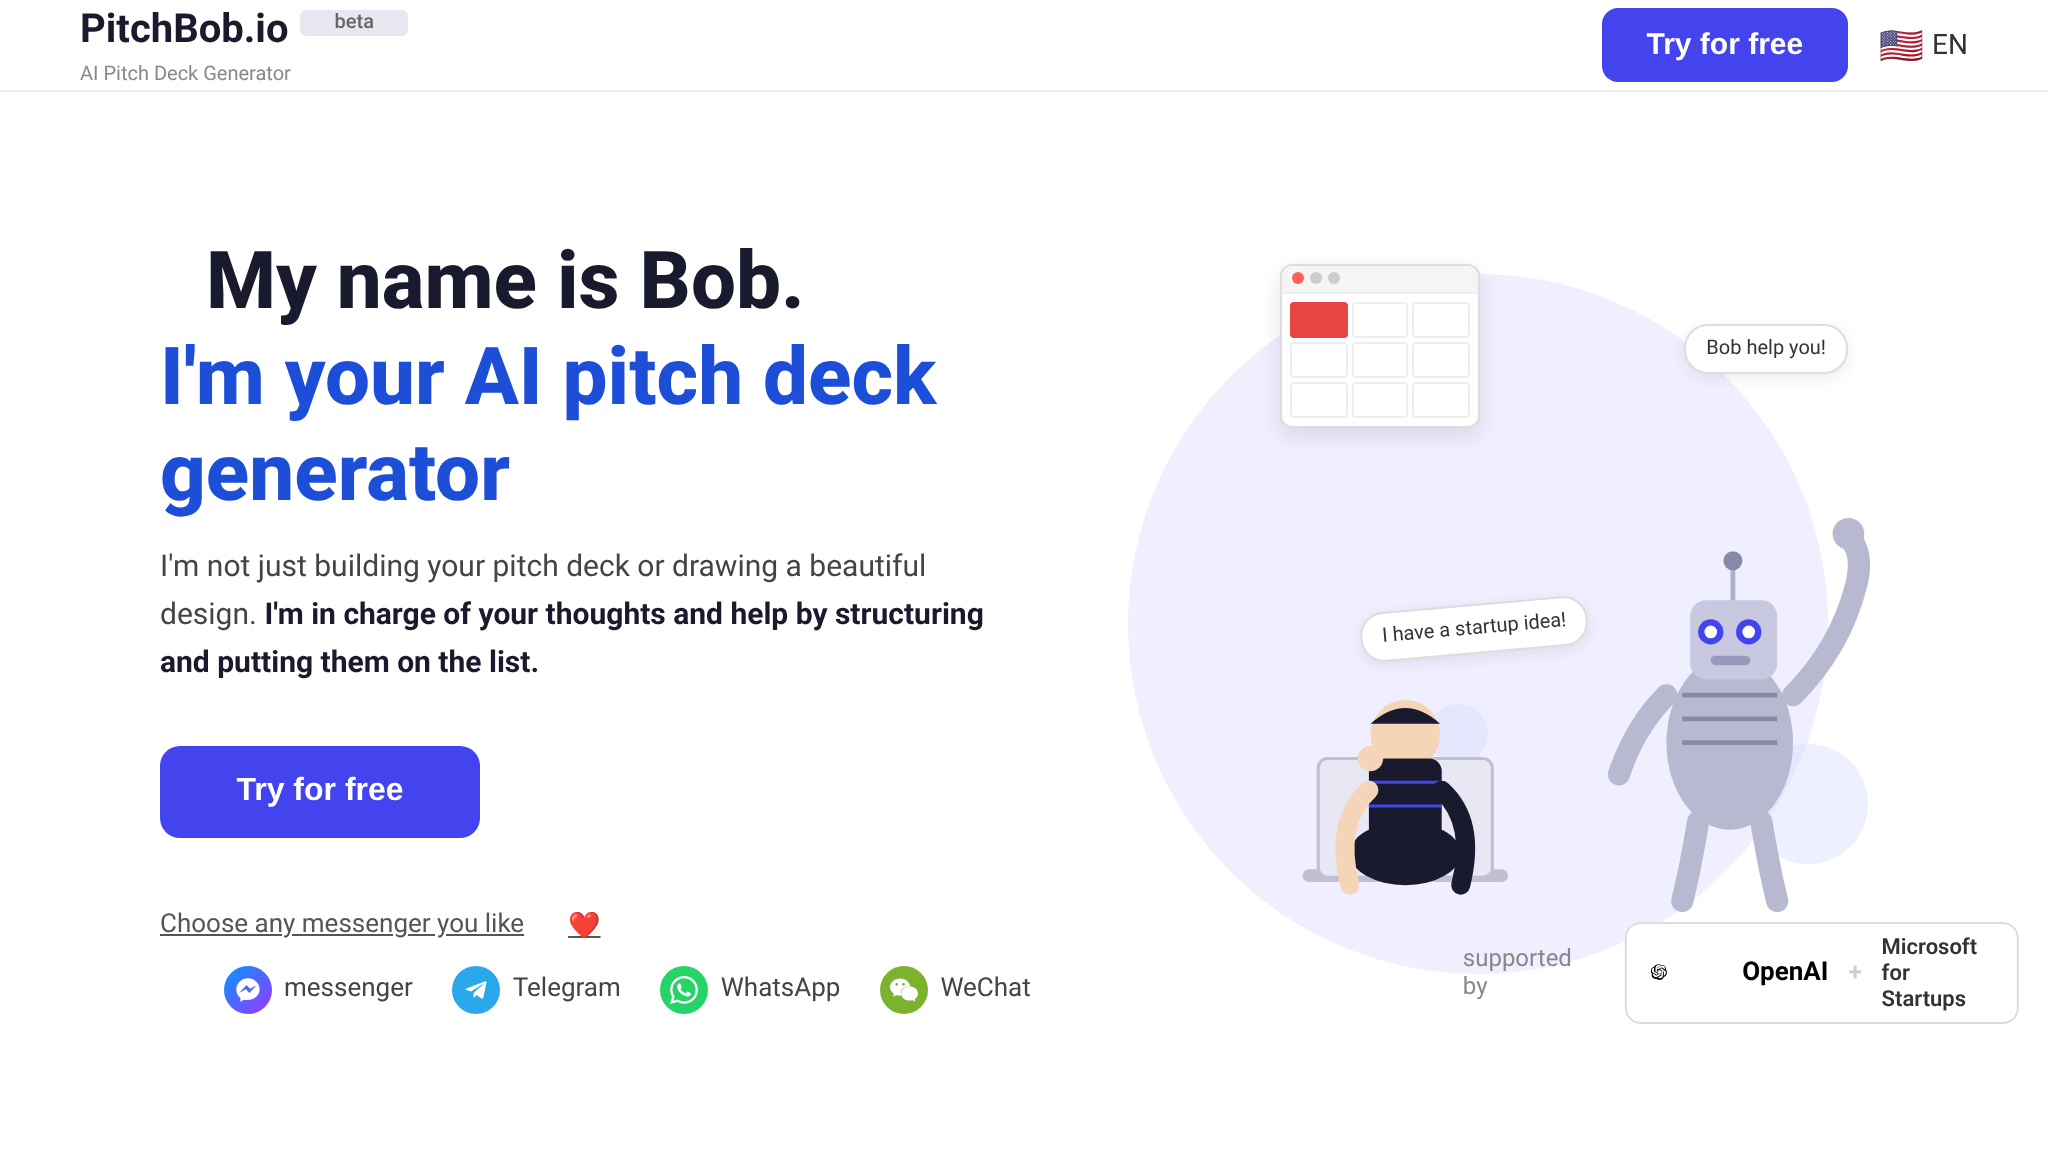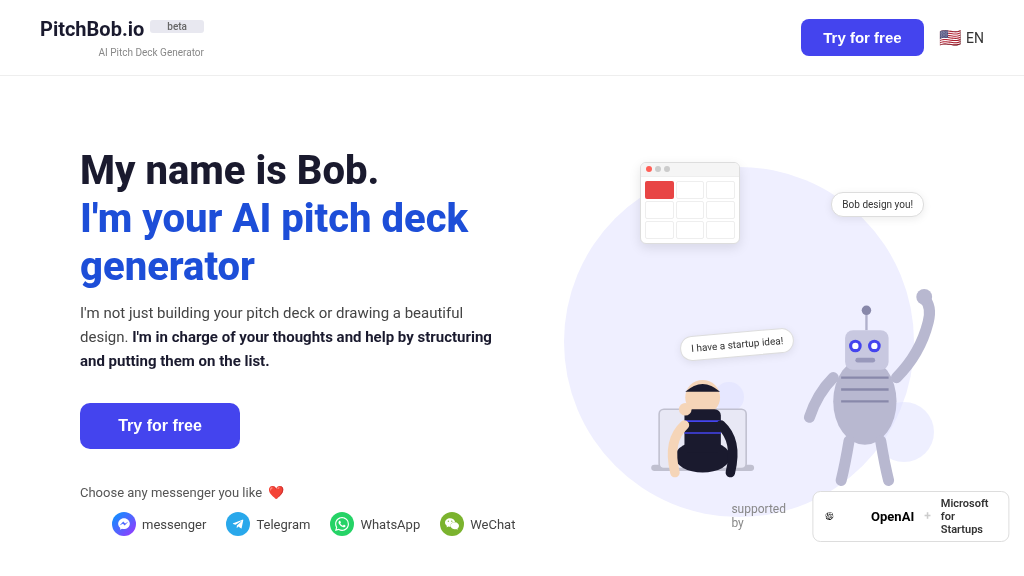--- a/index.html
+++ b/index.html
@@ -1,31 +1,31 @@
 <!DOCTYPE html>
 <html><head>
   <meta charset="utf-8">
   <style>
     * { margin: 0; padding: 0; box-sizing: border-box; }
     body { font-family: -apple-system, BlinkMacSystemFont, 'Segoe UI', Roboto, sans-serif; background: #fff; color: #1a1a2e; overflow-x: hidden; }
 
     
     header {
       display: flex; align-items: center; justify-content: space-between;
-      padding: 0 40px; height: 76px; border-bottom: 1px solid #eee;
+      padding: 0 40px; height: 46px; border-bottom: 1px solid #eee;
       position: sticky; top: 0; background: #fff; z-index: 100;
     }
     .logo-area { display: flex; flex-direction: column; line-height: 1.1; }
     .logo-main { display: flex; align-items: center; gap: 6px; }
     .logo-text { font-size: 20px; font-weight: 700; color: #1a1a2e; }
     .logo-beta {
       font-size: 10px; background: #e8e8f0; color: #666; padding: 1px 17px;
       border-radius: 3px; font-weight: 500; align-self: flex-start; margin-top: 2px;
     }
-    .logo-sub { font-size: 10px; color: #888; margin-top: 7px; text-align: right; }
+    .logo-sub { font-size: 10px; color: #888; margin-top: 7px; }
     nav { display: flex; align-items: center; gap: 32px; }
     nav a {
       text-decoration: none; color: #333; font-size: 15px; font-weight: 500;
       cursor: pointer;
     }
     .header-right { display: flex; align-items: center; gap: 16px; }
     .btn-try {
       background: #4444ee; color: #fff; border: none; border-radius: 8px;
       padding: 10px 22px; font-size: 15px; font-weight: 600; cursor: pointer;
     }
@@ -34,42 +34,42 @@
 
     
     main {
       display: flex; align-items: center; justify-content: space-between;
       padding: 40px 80px 20px 80px; min-height: calc(576px - 65px);
       position: relative;
     }
     .left-content { max-width: 480px; flex-shrink: 0; }
 
     h1 { font-size: 40px; font-weight: 800; line-height: 1.2; margin-bottom: 10px; }
-    h1 .black-part { color: #1a1a2e; }
+    h1 .black-part { color: #1a1a2e; margin-left: 23px; }
     h1 .blue-part { color: #1d4ed8; }
 
     .subtitle {
       font-size: 15px; color: #444; line-height: 1.6; margin-bottom: 30px; max-width: 420px;
     }
     .subtitle strong { color: #1a1a2e; font-weight: 700; }
 
     .cta-buttons { display: flex; gap: 16px; margin-bottom: 36px; }
     .btn-primary {
       background: #4444ee; color: #fff; border: none; border-radius: 10px;
       padding: 14px 32px; font-size: 16px; font-weight: 600; cursor: pointer;
       min-width: 160px;
     }
     .btn-secondary {
       background: #fff; color: #4444ee; border: 2px solid #4444ee;
       border-radius: 10px; padding: 14px 32px; font-size: 16px;
       font-weight: 600; cursor: pointer; min-width: 160px;
     }
 
     .messenger-section { }
-    .messenger-label { font-size: 13px; color: #555; margin-bottom: 12px; display: flex; align-items: center; gap: 6px; }
+    .messenger-label { font-size: 13px; color: #555; margin-bottom: 12px; display: flex; align-items: center; gap: 22px; text-decoration: underline; }
     .heart { color: #e84545; }
     .messenger-icons { display: flex; align-items: center; gap: 20px; padding-left: 32px; }
     .messenger-item { display: flex; align-items: center; gap: 6px; font-size: 13px; color: #444; cursor: pointer; }
 
     
     .m-icon {
       width: 24px; height: 24px; border-radius: 50%; display: flex; align-items: center; justify-content: center;
       font-size: 14px; font-weight: 700;
     }
     .m-messenger { background: linear-gradient(135deg, #0099ff, #a033ff); color: #fff; }
@@ -234,21 +234,21 @@
         <div class="pitch-cell white-cell"></div>
         <div class="pitch-cell white-cell"></div>
         <div class="pitch-cell white-cell"></div>
       </div>
     </div>
 
     <div class="speech-bubble sb-startup">
       <span>I have a startup idea!</span>
     </div>
     <div class="speech-bubble sb-bob">
-      <span>Bob design you!</span>
+      <span>Bob help you!</span>
     </div>
 
     <svg class="illustration-svg" viewBox="0 0 460 430" xmlns="http://www.w3.org/2000/svg">
 
       <g transform="translate(60, 100)">
 
         <rect x="30" y="270" width="130" height="8" rx="4" fill="#c0c0d0"></rect>
 
         <rect x="40" y="200" width="110" height="75" rx="6" fill="#e8e8f5" stroke="#c0c0d0" stroke-width="2"></rect>
 

